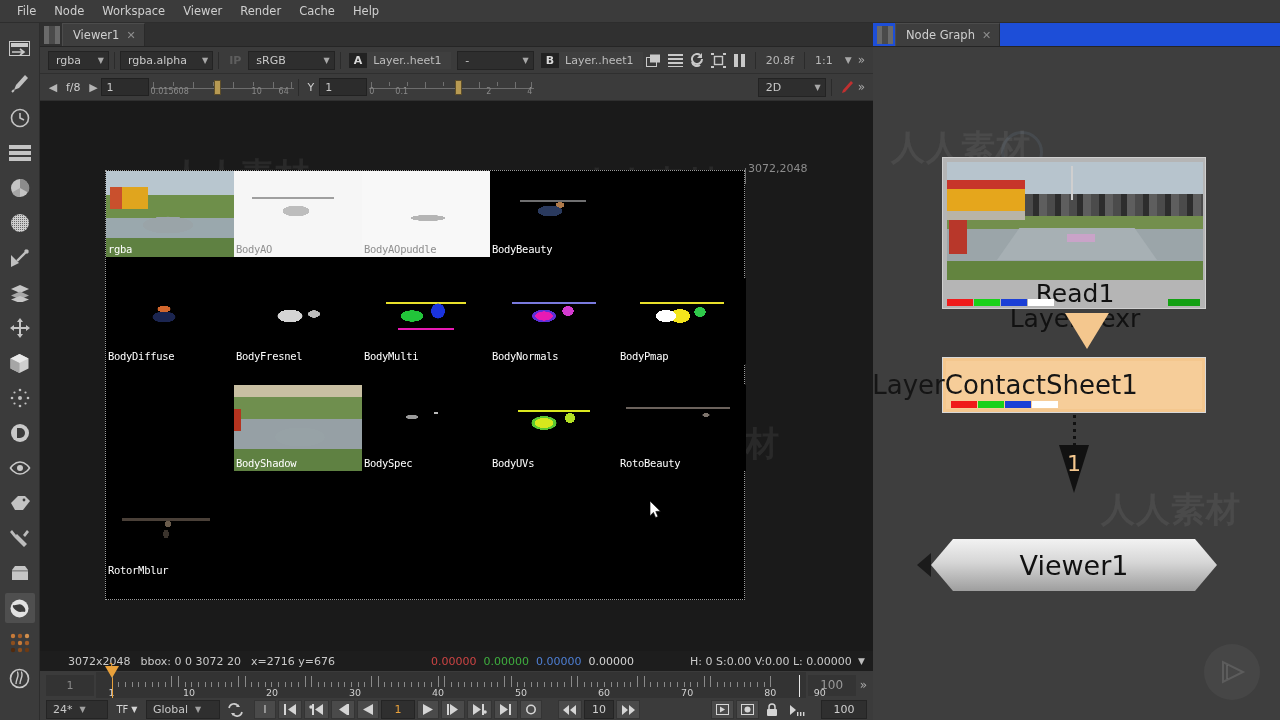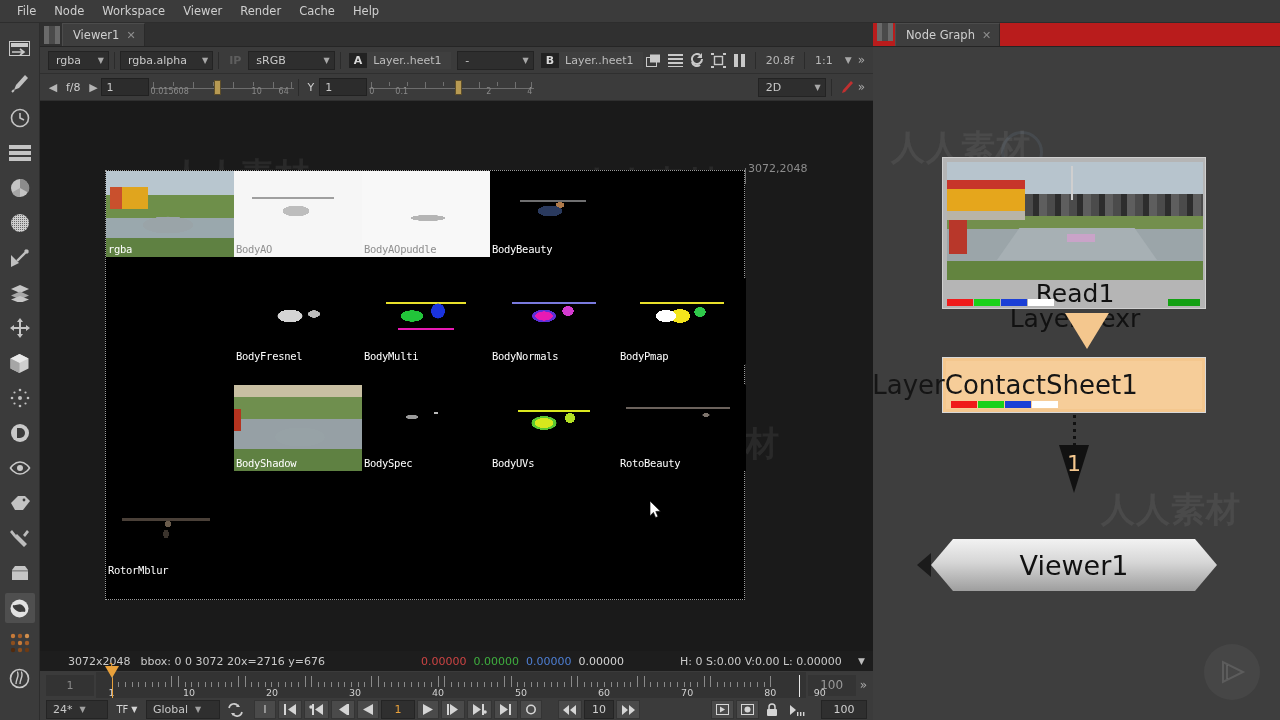--- a/index.html
+++ b/index.html
@@ -150,22 +150,22 @@
   .tbtn.flat { background:transparent; border:none; }
   .tcombo { height:19px; background:#2f2f2f; border:1px solid #242424; color:#c7c7c7;
     font-size:11px; display:flex; align-items:center; padding:0 3px 0 6px; }
   .tcombo .car { font-size:8px; color:#a0a0a0; margin-left:7px; }
   .tfield { height:19px; background:#2f2f2f; border:1px solid #242424; color:#e9a13b;
     font-size:11px; display:flex; align-items:center; justify-content:center; min-width:30px; }
   .tfield.white { color:#cfcfcf; }
 
   
   #ngpane { position:absolute; left:873px; top:23px; width:407px; height:697px; background:#3b3b3b; }
-  #ngtabbar { position:absolute; left:0; top:0; width:407px; height:24px; background:#b91c1c;
-    border-bottom:1px solid #252525; display:flex; }
+  #ngtabbar { position:absolute; left:0; top:0; width:407px; height:24px; background:#1d4ed8;
+    border-bottom:1px solid #252525; display:flex; align-items:flex-end; }
   #ngcanvas { position:absolute; left:0; top:24px; width:407px; height:673px; background:#3e3e3e; }
 
   .node { position:absolute; }
   #readnode {
     left:69px; top:110px; width:264px; height:152px;
     background:#b5b5b5; border:1px solid #cfcfcf;
   }
   #readthumb { position:absolute; left:4px; top:4px; width:256px; height:118px; overflow:hidden; background:#777; }
   #readtitle { position:absolute; left:0; top:123px; width:264px; text-align:center;
     color:#111; font-size:25px; line-height:25px; font-family:"DejaVu Sans", sans-serif; }
@@ -548,20 +548,27 @@
         </div>
         <div class="cell" style="left:384px;top:0px;width:128px;height:86px">
           <div class="thumb" style="background:#000"></div>
           <div class="thumb" style="background:
                radial-gradient(ellipse 20px 9px at 60px 40px,#2a3a5e 0 60%,transparent 61%),
                radial-gradient(ellipse 7px 5px at 70px 34px,#b07a4a 0 60%,transparent 61%),
                linear-gradient(92deg,transparent 0 30px,#6f6f70 30px 96px,transparent 96px) no-repeat 0 29px/128px 2px;"></div>
           <div class="cname">BodyBeauty</div>
         </div>
 
+        <div class="cell" style="left:0px;top:107px;width:128px;height:86px">
+          <div class="thumb" style="background:#000"></div>
+          <div class="thumb" style="background:
+               radial-gradient(ellipse 19px 9px at 58px 39px,#1b2550 0 60%,transparent 61%),
+               radial-gradient(ellipse 10px 5px at 58px 31px,#d2662c 0 65%,transparent 66%);"></div>
+          <div class="cname">BodyDiffuse</div>
+        </div>
         <div class="cell" style="left:128px;top:107px;width:128px;height:86px">
           <div class="thumb" style="background:#000"></div>
           <div class="thumb" style="background:
                radial-gradient(ellipse 20px 10px at 56px 38px,#d4d4d4 0 62%,transparent 63%),
                radial-gradient(ellipse 10px 6px at 80px 36px,#bcbcbc 0 60%,transparent 61%);"></div>
           <div class="cname">BodyFresnel</div>
         </div>
         <div class="cell" style="left:384px;top:107px;width:128px;height:86px">
           <div class="thumb" style="background:#000"></div>
           <div class="thumb" style="background:
@@ -633,21 +640,21 @@
       <div id="cursor">
         <svg width="12" height="18" viewBox="0 0 12 18">
             <path d="M0 0l0 15 3.4-3.6 2.2 5.2 2.4-1-2.2-5.1 4.6-0.3z" fill="#fff" stroke="#111" stroke-width="0.7"></path>
           </svg>
       </div>
     </div>
 
     <div id="vstatus">
       <div class="seg" style="margin-left:28px">3072x2048</div>
       <div class="seg" style="margin-left:10px">bbox: 0 0 3072 20</div>
-      <div class="seg" style="">x=2716 y=676</div>
+      <div class="seg" style="margin-left:10px">x=2716 y=676</div>
       <div class="seg chR" style="margin-left:96px">0.00000</div>
       <div class="seg chG" style="margin-left:7px">0.00000</div>
       <div class="seg chB" style="margin-left:7px">0.00000</div>
       <div class="seg chA" style="margin-left:7px">0.00000</div>
       <div class="seg" style="margin-left:56px">H:  0 S:0.00 V:0.00  L: 0.00000</div>
       <div style="flex:1"></div>
       <div style="margin-right:8px;font-size:9px;color:#bdbdbd">▼</div>
     </div>
 
     <div id="timeline">

